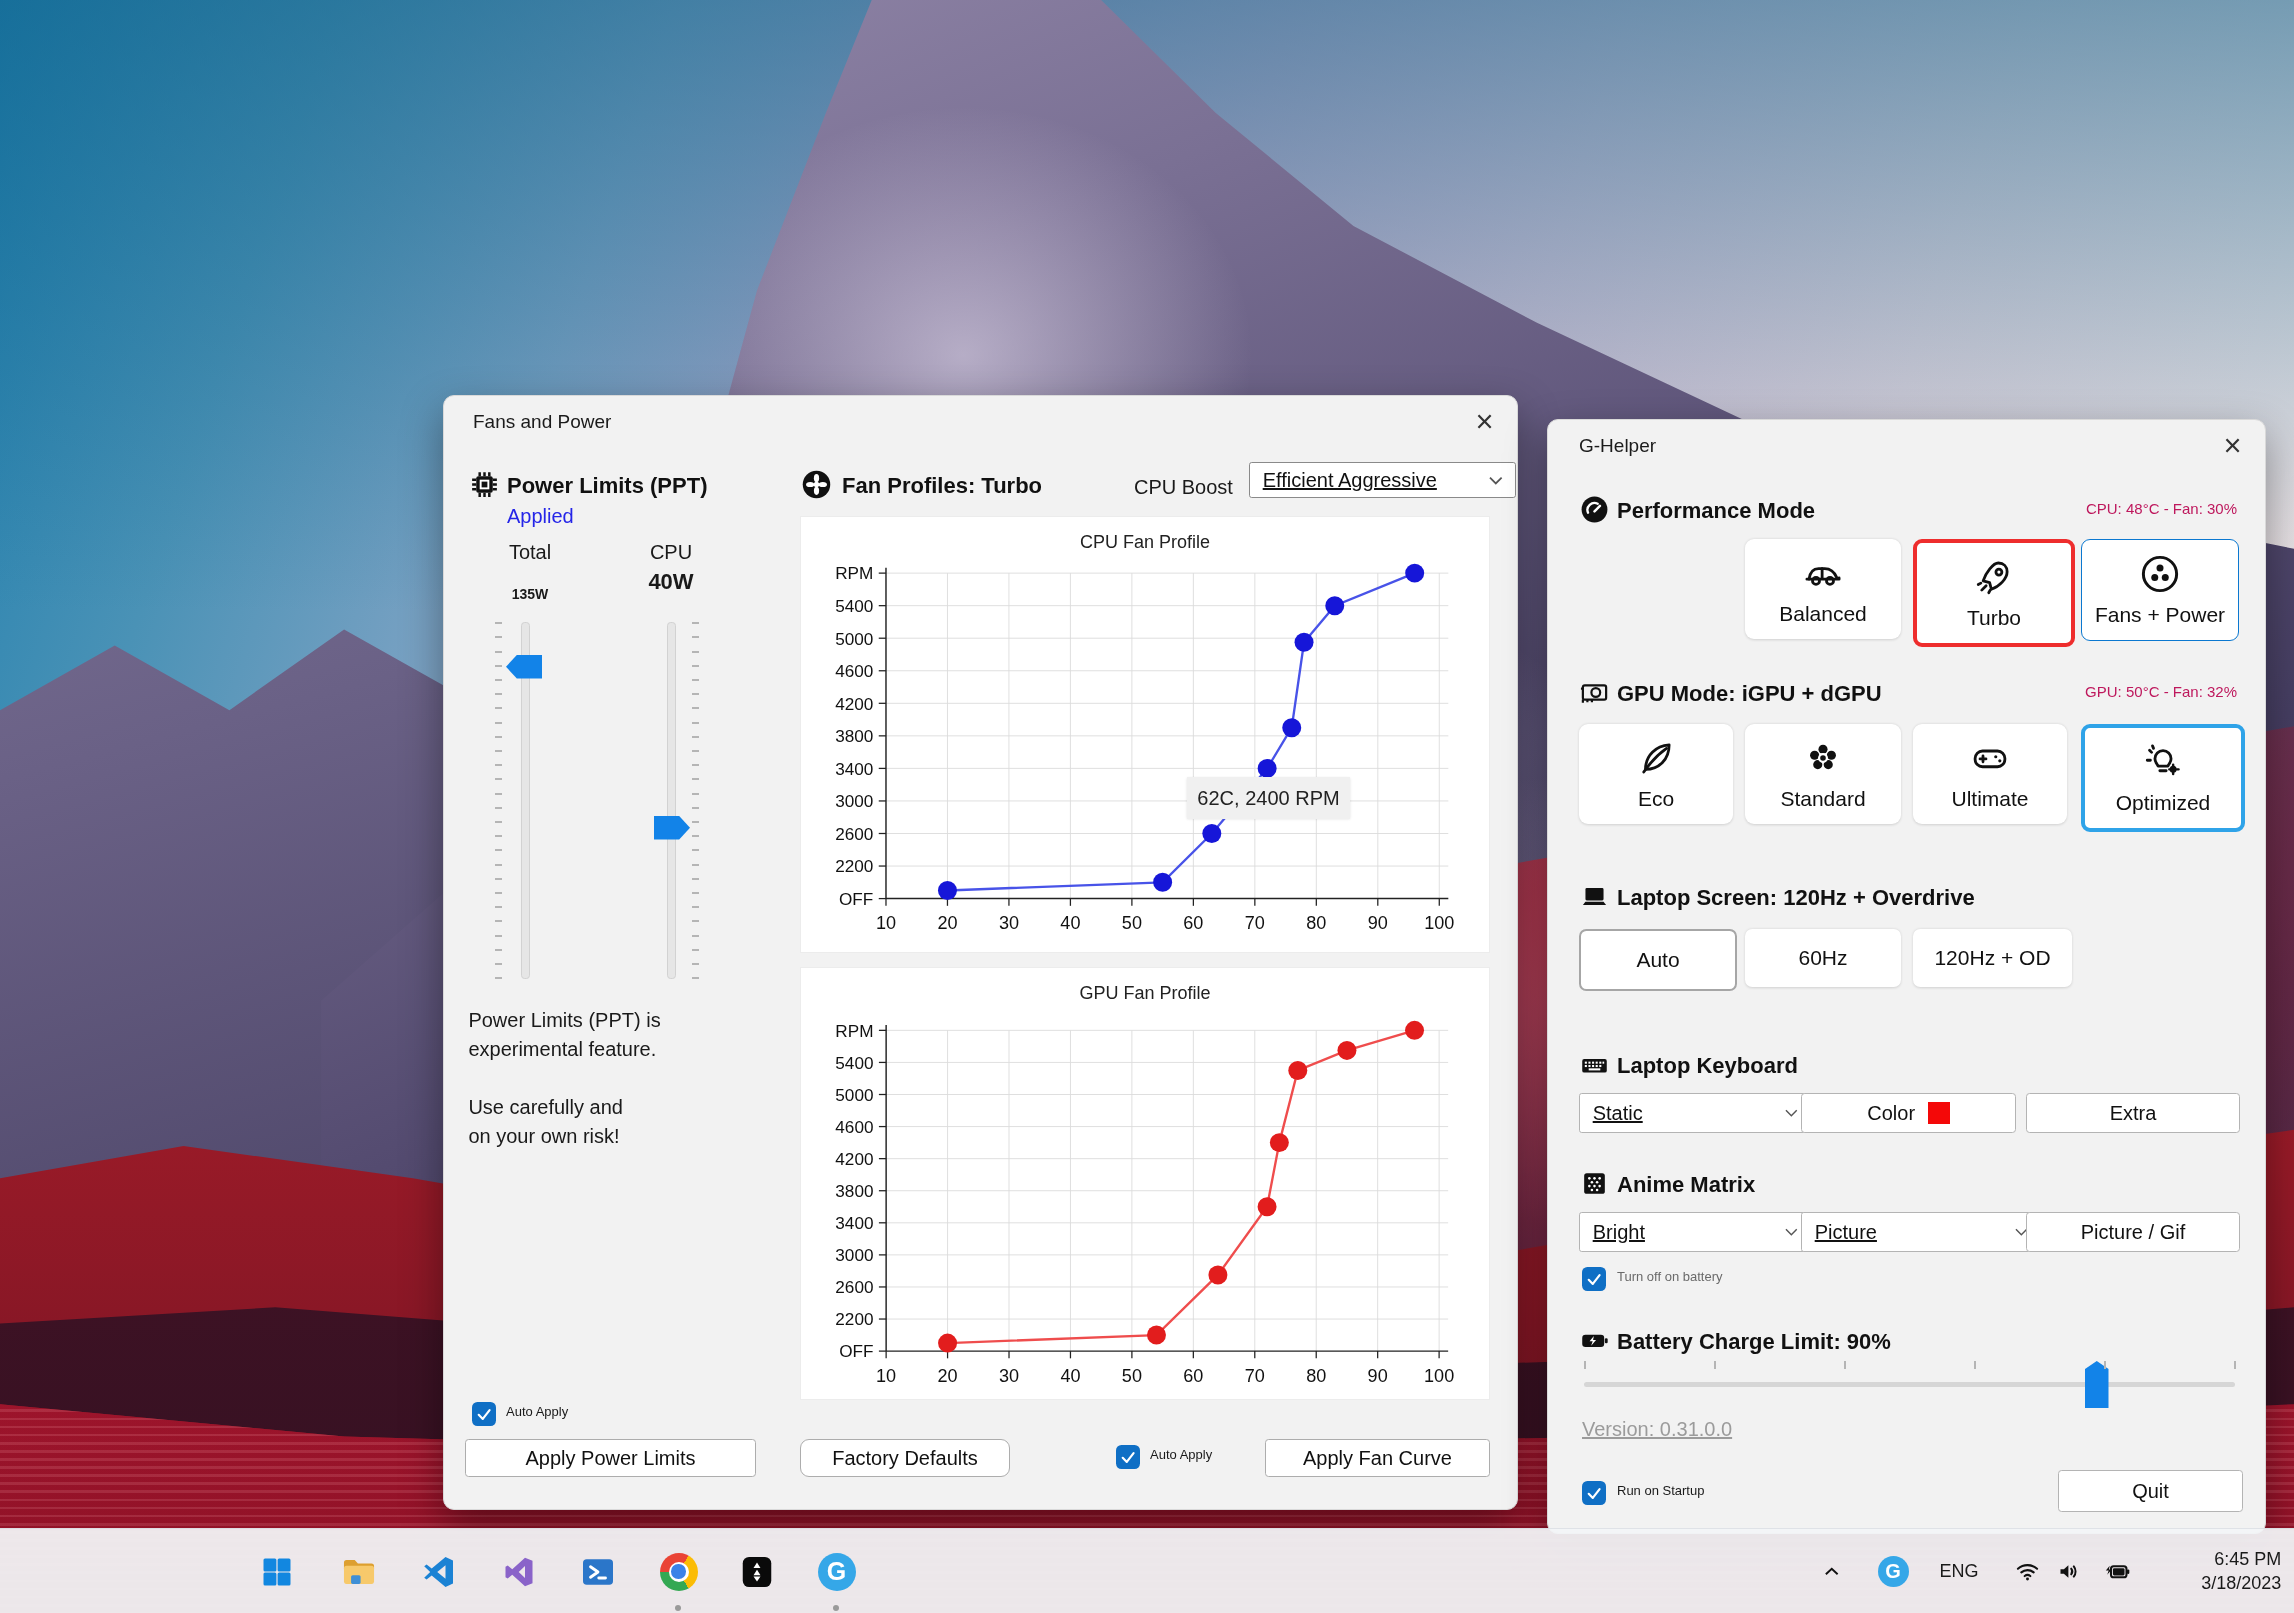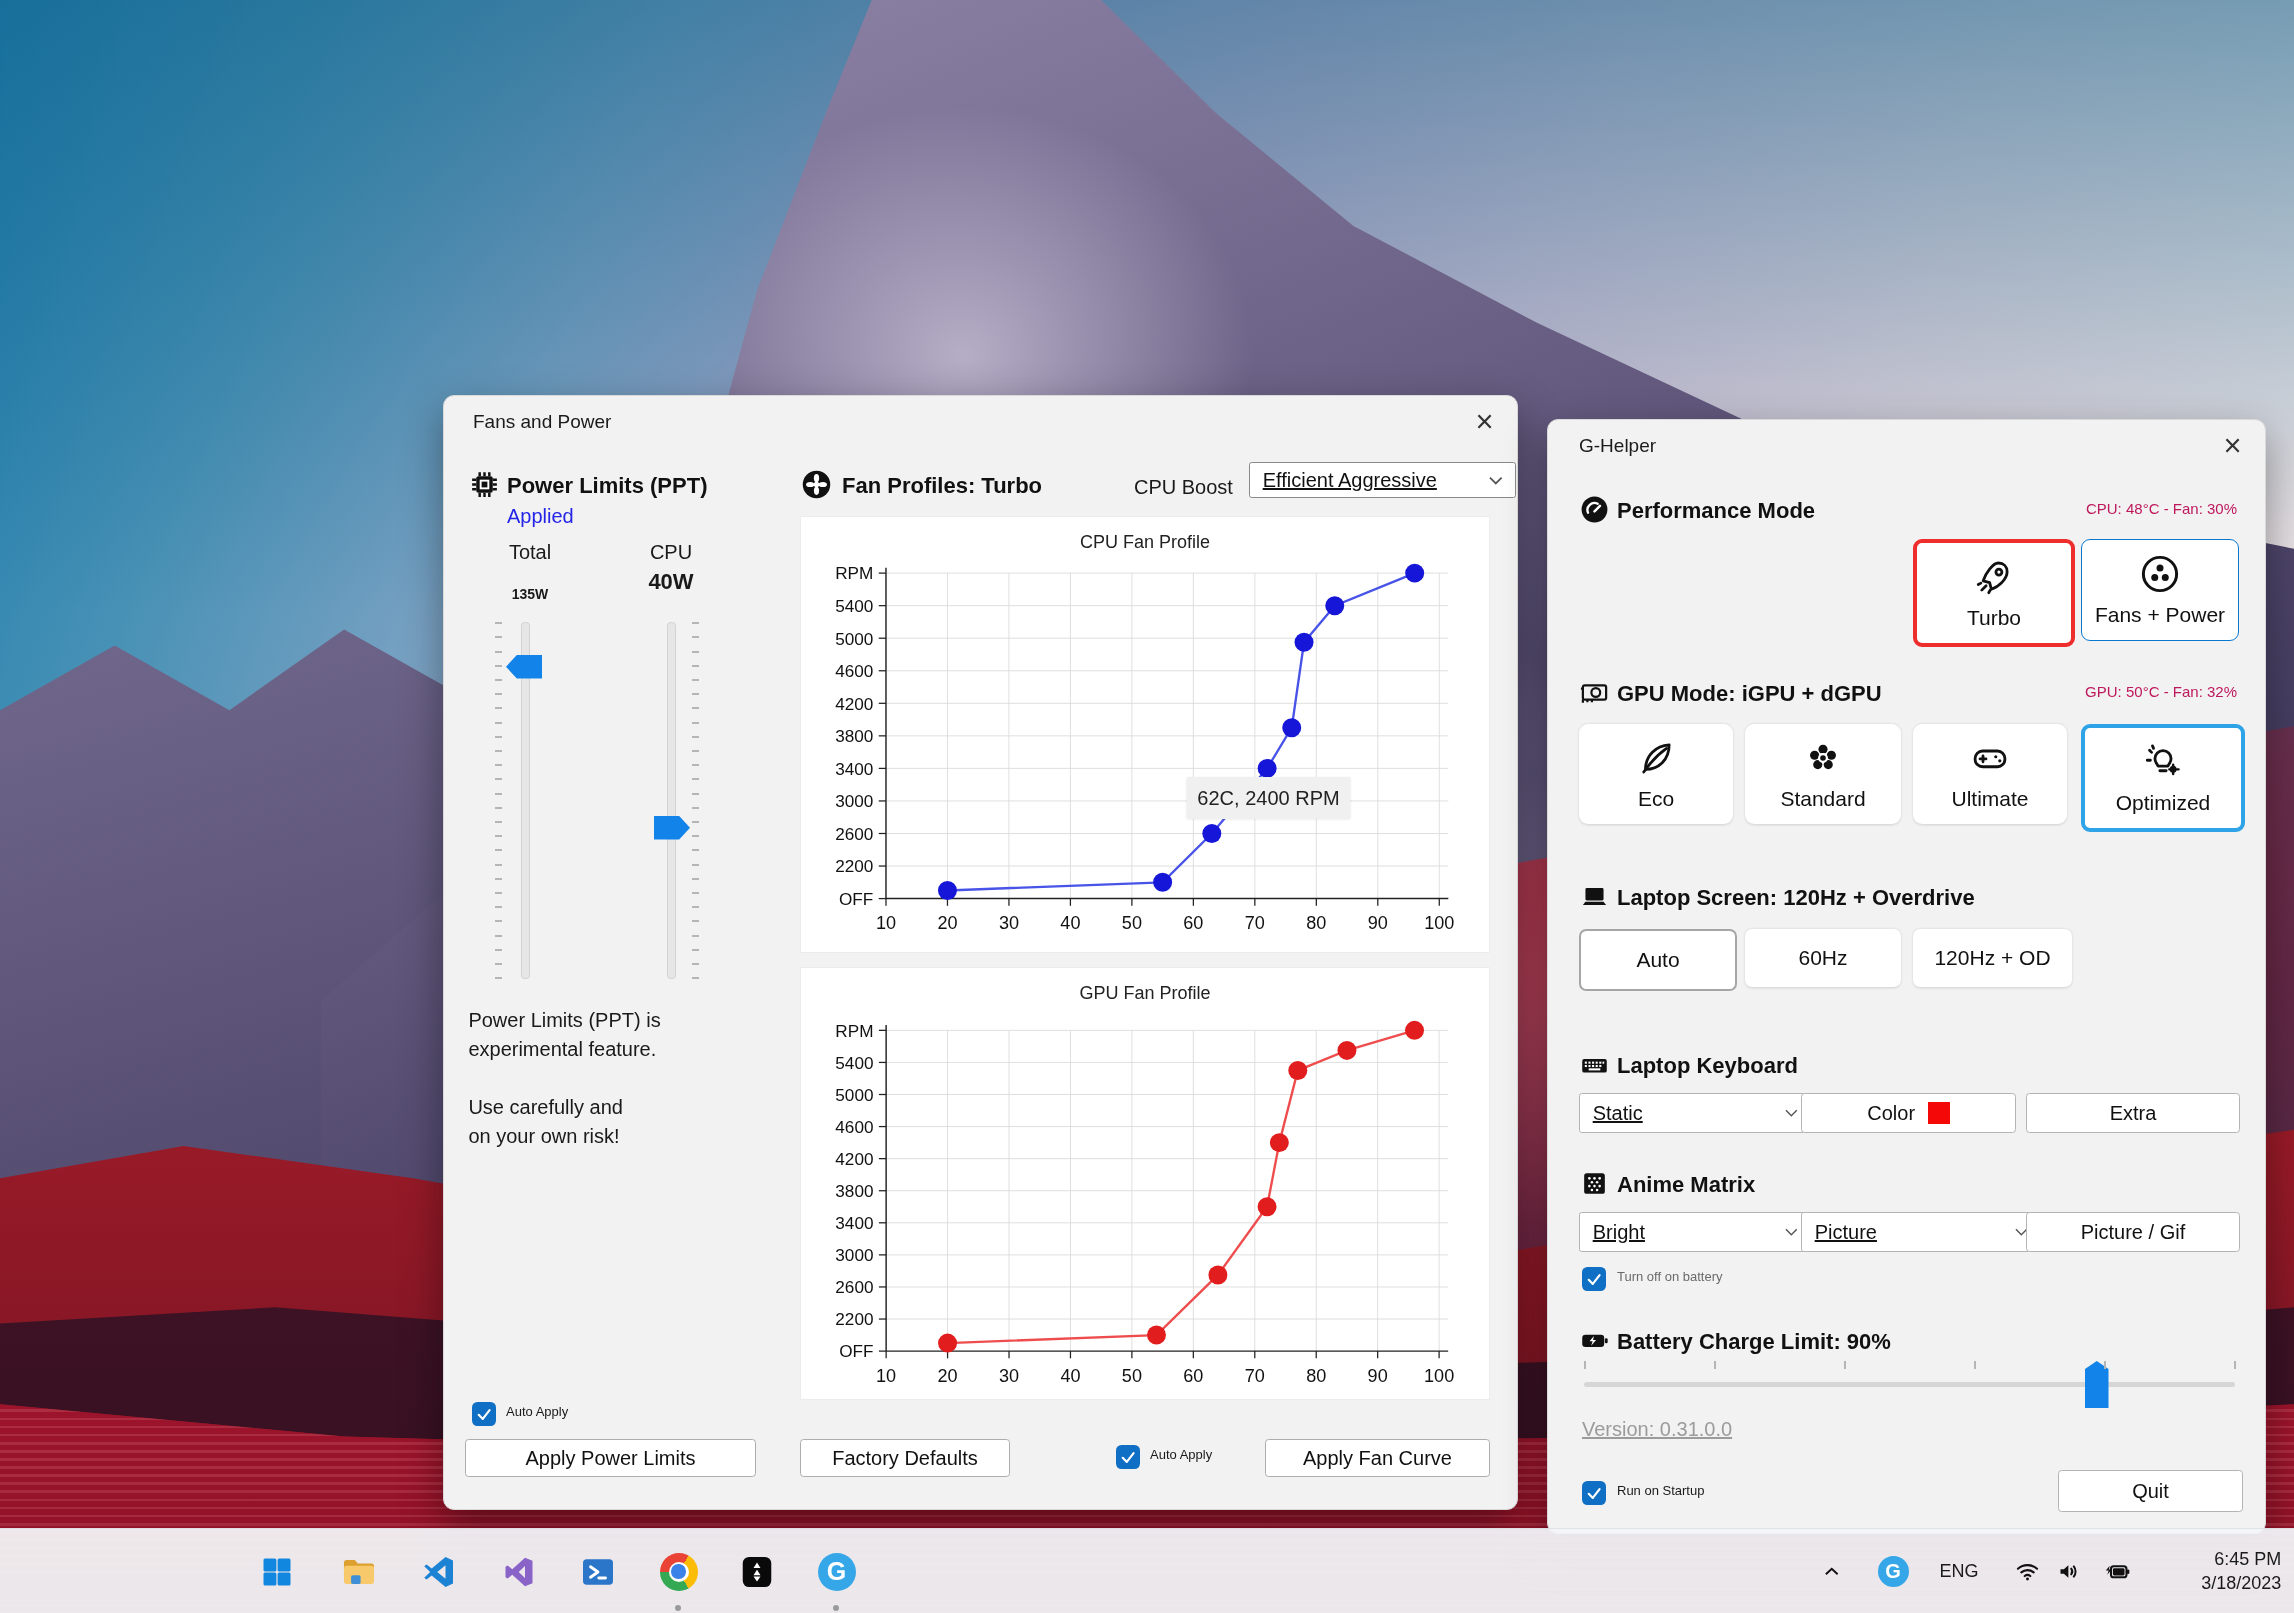--- a/index.html
+++ b/index.html
@@ -119,21 +119,21 @@
     <div class="body-txt" style="left:24.4px;top:700px;">Use carefully and</div>
     <div class="body-txt" style="left:24.4px;top:729px;">on your own risk!</div>
 
     <div class="checkbox" style="left:28px;top:1006px;">
       <svg width="16.3" height="16.3" viewBox="0 0 24 24">
           <polyline points="4,13 10,19 20,6" fill="none" stroke="#fff" stroke-width="3.2" stroke-linecap="round" stroke-linejoin="round"></polyline>
         </svg>
     </div>
     <div class="chk-label" style="left:62px;top:1008px;">Auto Apply</div>
     <div class="btn" style="left:21px;top:1043px;width:289px;height:36px;">Apply Power Limits</div>
-    <div class="btn" style="left:356px;top:1043px;width:208px;height:36px;">Factory Defaults</div>
+    <div class="btn" style="left:356px;top:1043px;width:208px;height:36px;border-radius:9px;">Factory Defaults</div>
     <div class="checkbox" style="left:672px;top:1049px;">
       <svg width="16.3" height="16.3" viewBox="0 0 24 24">
           <polyline points="4,13 10,19 20,6" fill="none" stroke="#fff" stroke-width="3.2" stroke-linecap="round" stroke-linejoin="round"></polyline>
         </svg>
     </div>
     <div class="chk-label" style="left:706px;top:1051px;">Auto Apply</div>
     <div class="btn" style="left:821px;top:1043px;width:223px;height:36px;">Apply Fan Curve</div>
 
     <svg class="abs" style="left:356px;top:72px;" width="33" height="33" viewBox="0 0 24 24">
       <circle cx="12" cy="12" r="10" fill="#111"></circle>
@@ -367,20 +367,30 @@
     <div class="close-x" style="right:23.5px;top:10px;">×</div>
 
     <svg class="abs" style="left:31px;top:74px;" width="31" height="31" viewBox="0 0 24 24">
       <circle cx="12" cy="12" r="10" fill="#111"></circle>
       <path d="M7 14.5 A5.4 5.4 0 0 1 14.5 7.6" fill="none" stroke="#fff" stroke-width="1.8" stroke-linecap="round"></path>
       <path d="M12 13.5 L16.2 9.2" stroke="#fff" stroke-width="1.9" stroke-linecap="round"></path>
     </svg>
     <div class="hdr" style="left:69px;top:78px;">Performance Mode</div>
     <div class="status-right" style="right:28px;top:80px;">CPU: 48°C -  Fan: 30%</div>
 
+    <div class="mode-btn" style="left:197px;top:119px;width:156px;height:100px;">
+      <svg width="42" height="42" viewBox="0 0 24 24" fill="none" stroke="#111" stroke-width="1.6" stroke-linecap="round" stroke-linejoin="round">
+        <path d="M4 15.5 C4.6 11.5 6.5 9.5 9.5 9.5 H13 C16 9.5 18.5 11.5 19.8 14.5"></path>
+        <path d="M2.8 15.5 H21.2 V14.8"></path>
+        <circle cx="8" cy="16.5" r="2"></circle>
+          <circle cx="16" cy="16.5" r="2"></circle>
+        <path d="M11.5 9.5 V15"></path>
+      </svg>
+      <span>Balanced</span>
+    </div>
     <div class="mode-btn" style="left:365px;top:119px;width:154px;height:100px;border:4.5px solid #ee2d2d;box-shadow:none;">
       <svg width="42" height="42" viewBox="0 0 24 24" fill="none" stroke="#111" stroke-width="1.6" stroke-linecap="round" stroke-linejoin="round">
         <path d="M14.5 4 C17.5 4 19.5 6 19.5 9 C19.5 13 15 17.5 10.5 19 L9.5 15.2 L5.8 14.2 C7.3 9.7 11.5 4 14.5 4 Z"></path>
         <circle cx="14.8" cy="9.2" r="1.7"></circle>
         <path d="M7.5 17 L5 19.5 M9.8 19.5 L9 21 M4.5 15.5 L3 16.3"></path>
       </svg>
       <span>Turbo</span>
     </div>
     <div class="mode-btn" style="left:533px;top:119px;width:156px;height:100px;border:1.8px solid #0b78d0;box-shadow:none;">
       <svg width="42" height="42" viewBox="0 0 24 24">

